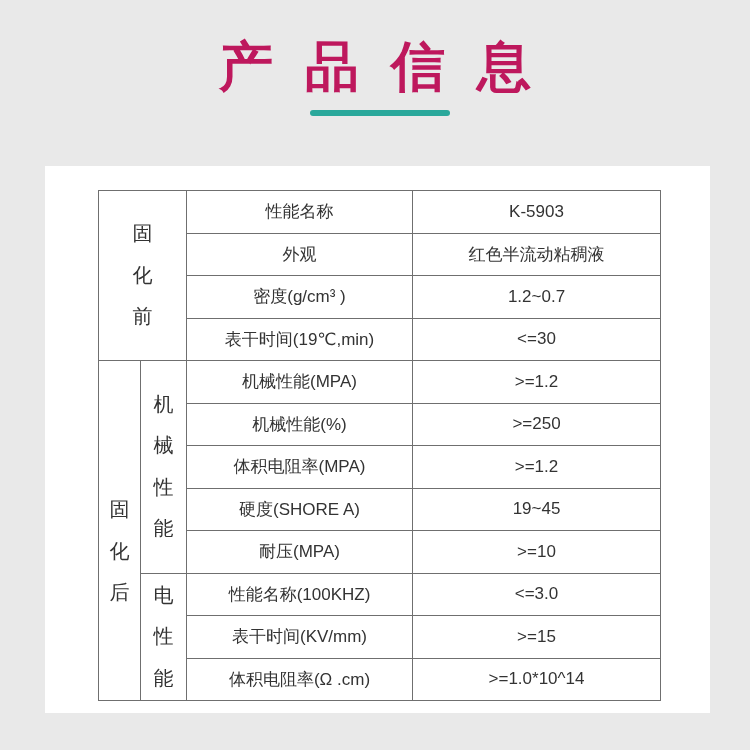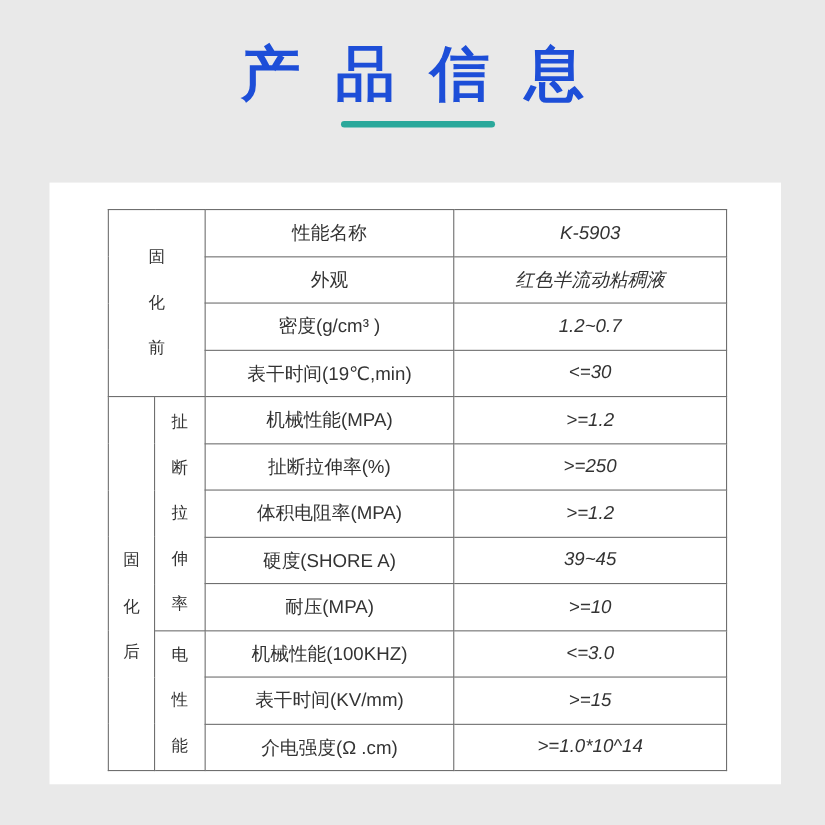--- a/index.html
+++ b/index.html
@@ -29,21 +29,21 @@
     width: 750px;
     margin: 0;
     text-align: center;
     font-family: "Liberation Serif", "DejaVu Serif", serif;
     font-weight: 700;
     font-size: 54px;
     line-height: 1.25;
     letter-spacing: 32px;
     padding-left: 32px;
     box-sizing: border-box;
-    color: #1d4ed8;
+    color: #be185d;
   }
   .title-underline {
     position: absolute;
     top: 110px;
     left: 310px;
     width: 140px;
     height: 6px;
     border-radius: 3px;
     background: #2aa89b;
   }
@@ -70,32 +70,31 @@
     vertical-align: top;
   }
   td.vhead.vcenter {
     vertical-align: middle;
   }
   .vtext {
     width: 1.2em;
     margin: 0 auto;
     word-break: break-all;
     line-height: 41.5px;
-    font-size: 15px;
+    font-size: 20px;
     letter-spacing: 0;
   }
   .vtext.shift {
     transform: translateY(21px);
   }
   td.lbl {
     font-size: 17.5px;
   }
   td.val {
     font-size: 16.5px;
-    font-style: italic;
   }
 </style>
 </head>
 <body>
 
 <div class="page">
 
   <div class="card"></div>
 
   <h1 class="title">产品信息</h1>
@@ -126,52 +125,52 @@
       </tr>
       <tr>
         <td class="lbl">表干时间(19℃,min)</td>
         <td class="val">&lt;=30</td>
       </tr>
       <tr>
         <td class="vhead vcenter" rowspan="8">
           <div class="vtext shift">固化后</div>
         </td>
         <td class="vhead" rowspan="5">
-          <div class="vtext">扯断拉伸率</div>
+          <div class="vtext">机械性能</div>
         </td>
         <td class="lbl">机械性能(MPA)</td>
         <td class="val">&gt;=1.2</td>
       </tr>
       <tr>
-        <td class="lbl">扯断拉伸率(%)</td>
+        <td class="lbl">机械性能(%)</td>
         <td class="val">&gt;=250</td>
       </tr>
       <tr>
         <td class="lbl">体积电阻率(MPA)</td>
         <td class="val">&gt;=1.2</td>
       </tr>
       <tr>
         <td class="lbl">硬度(SHORE A)</td>
-        <td class="val">39~45</td>
+        <td class="val">19~45</td>
       </tr>
       <tr>
         <td class="lbl">耐压(MPA)</td>
         <td class="val">&gt;=10</td>
       </tr>
       <tr>
         <td class="vhead" rowspan="3">
           <div class="vtext">电性能</div>
         </td>
-        <td class="lbl">机械性能(100KHZ)</td>
+        <td class="lbl">性能名称(100KHZ)</td>
         <td class="val">&lt;=3.0</td>
       </tr>
       <tr>
         <td class="lbl">表干时间(KV/mm)</td>
         <td class="val">&gt;=15</td>
       </tr>
       <tr>
-        <td class="lbl">介电强度(Ω .cm)</td>
+        <td class="lbl">体积电阻率(Ω .cm)</td>
         <td class="val">&gt;=1.0*10^14</td>
       </tr>
     </tbody>
   </table>
 
 </div>
 
 </body></html>

